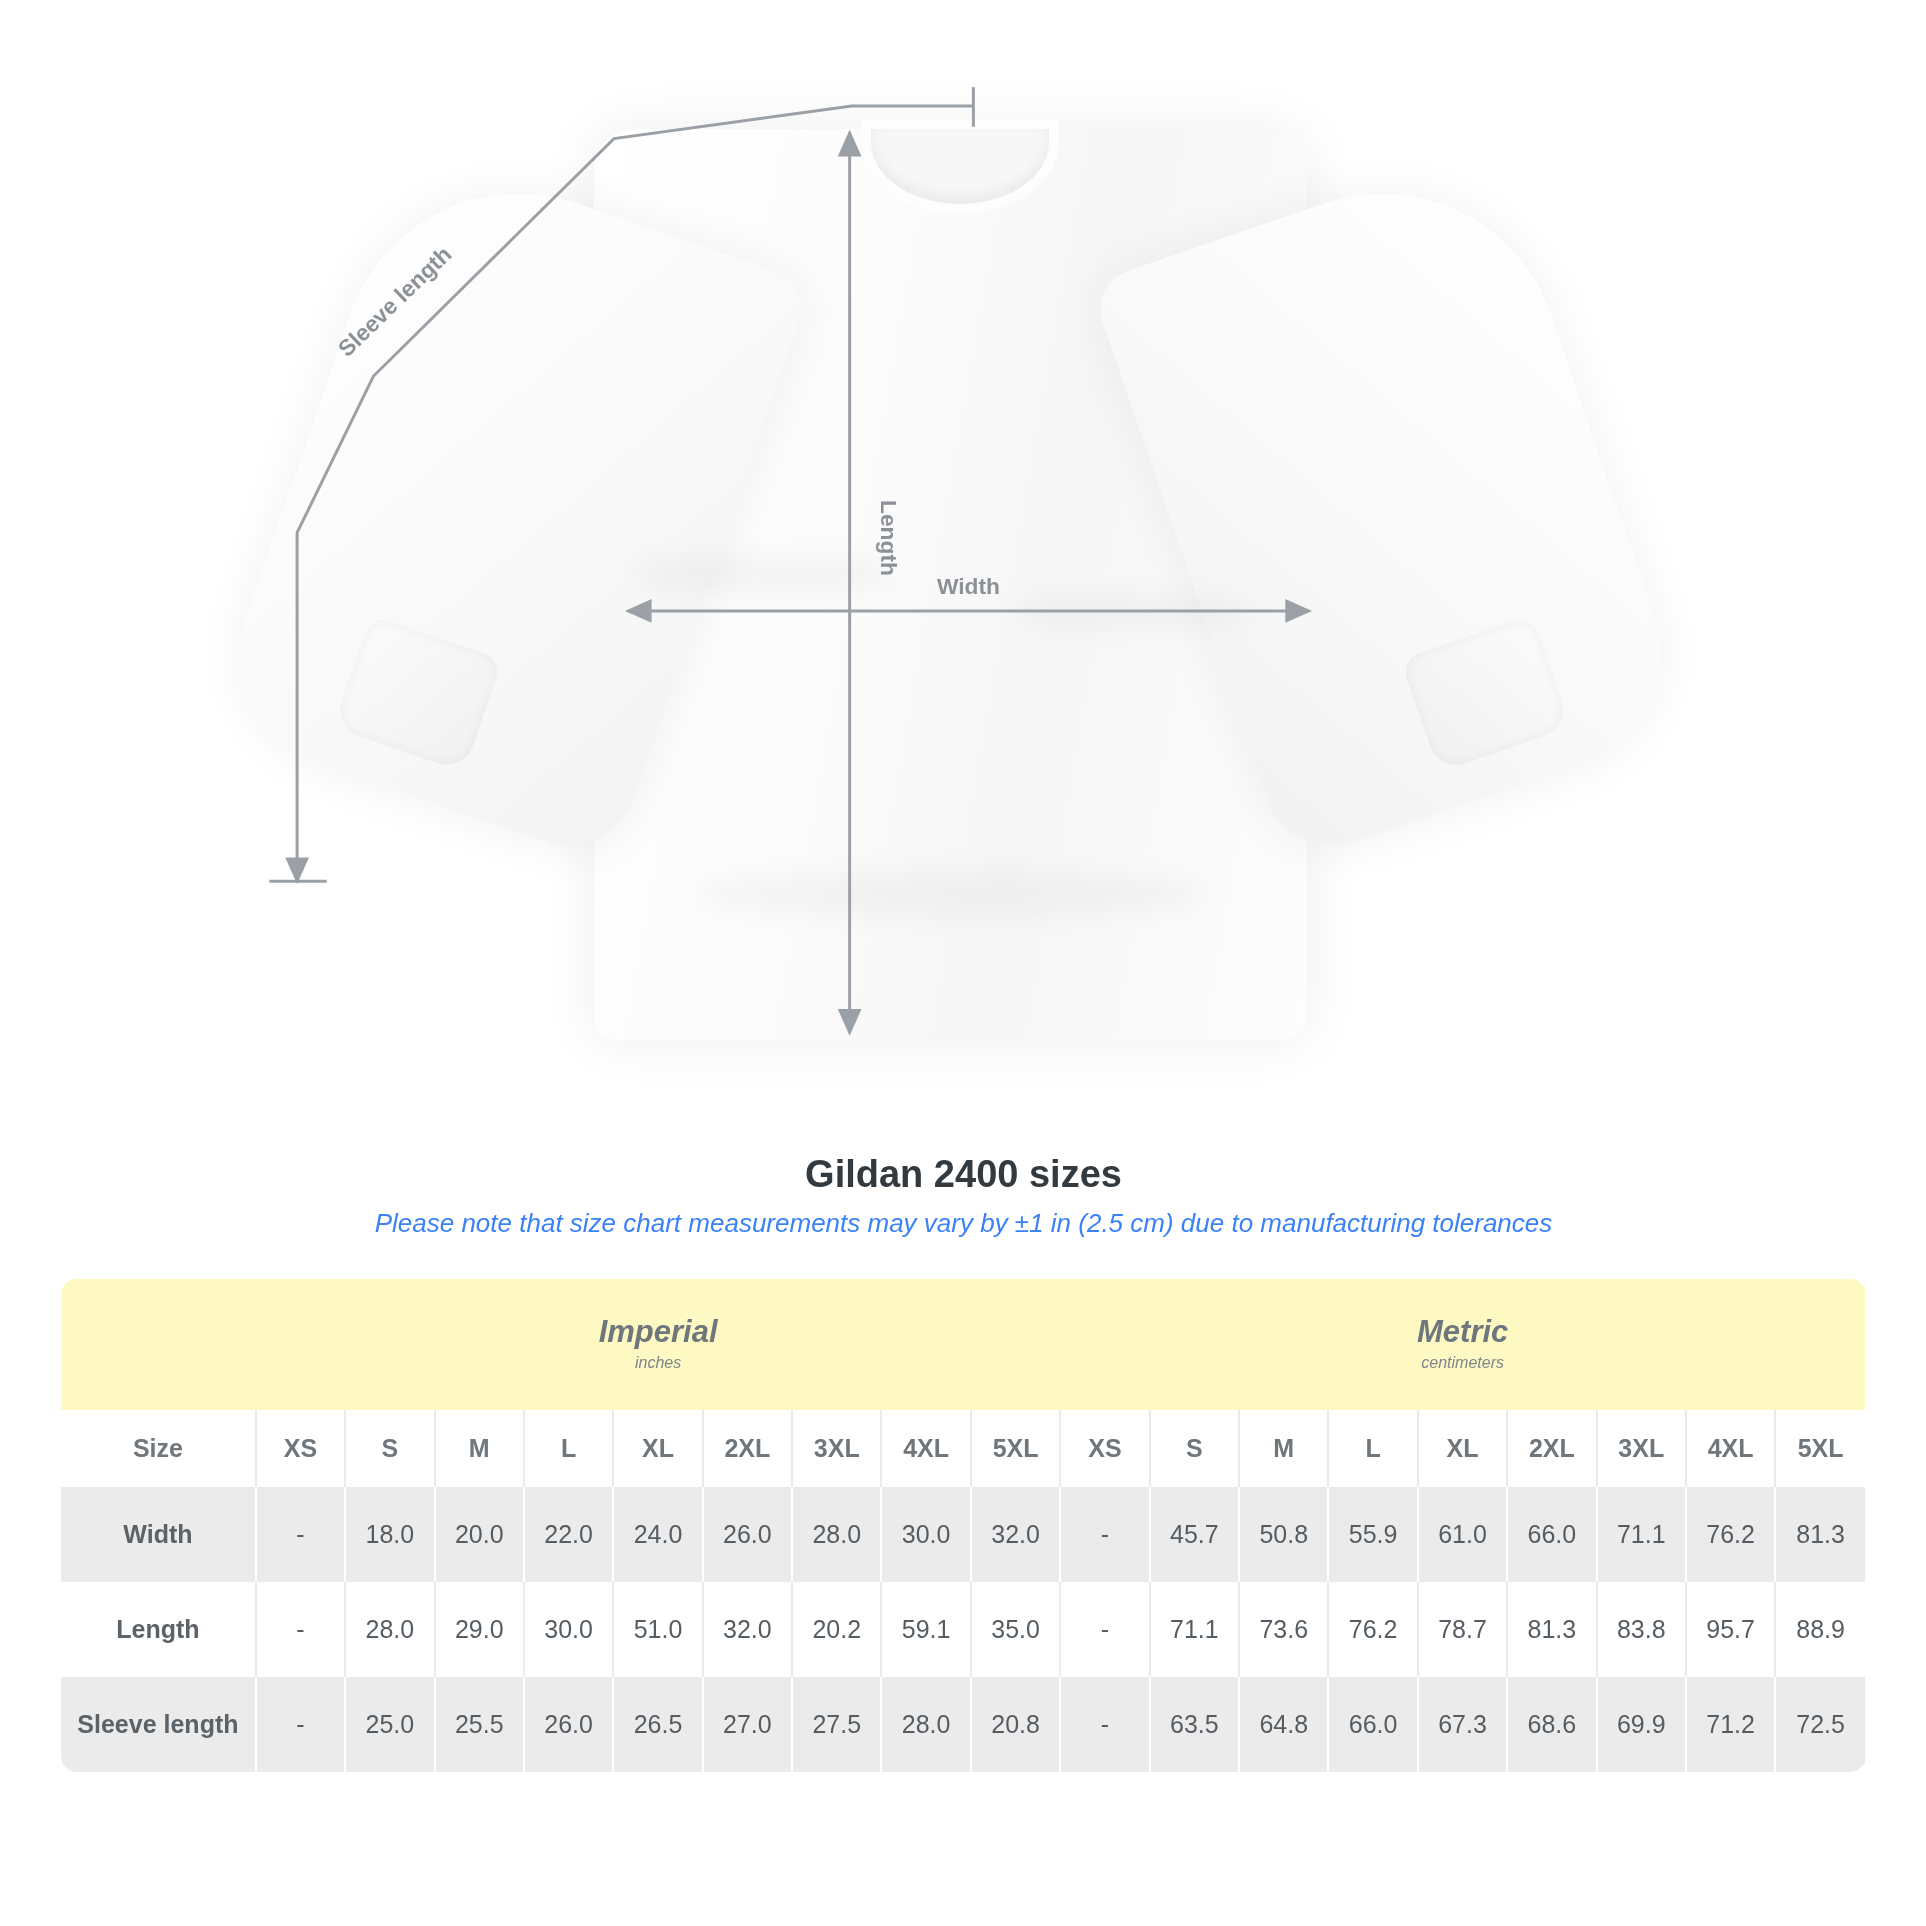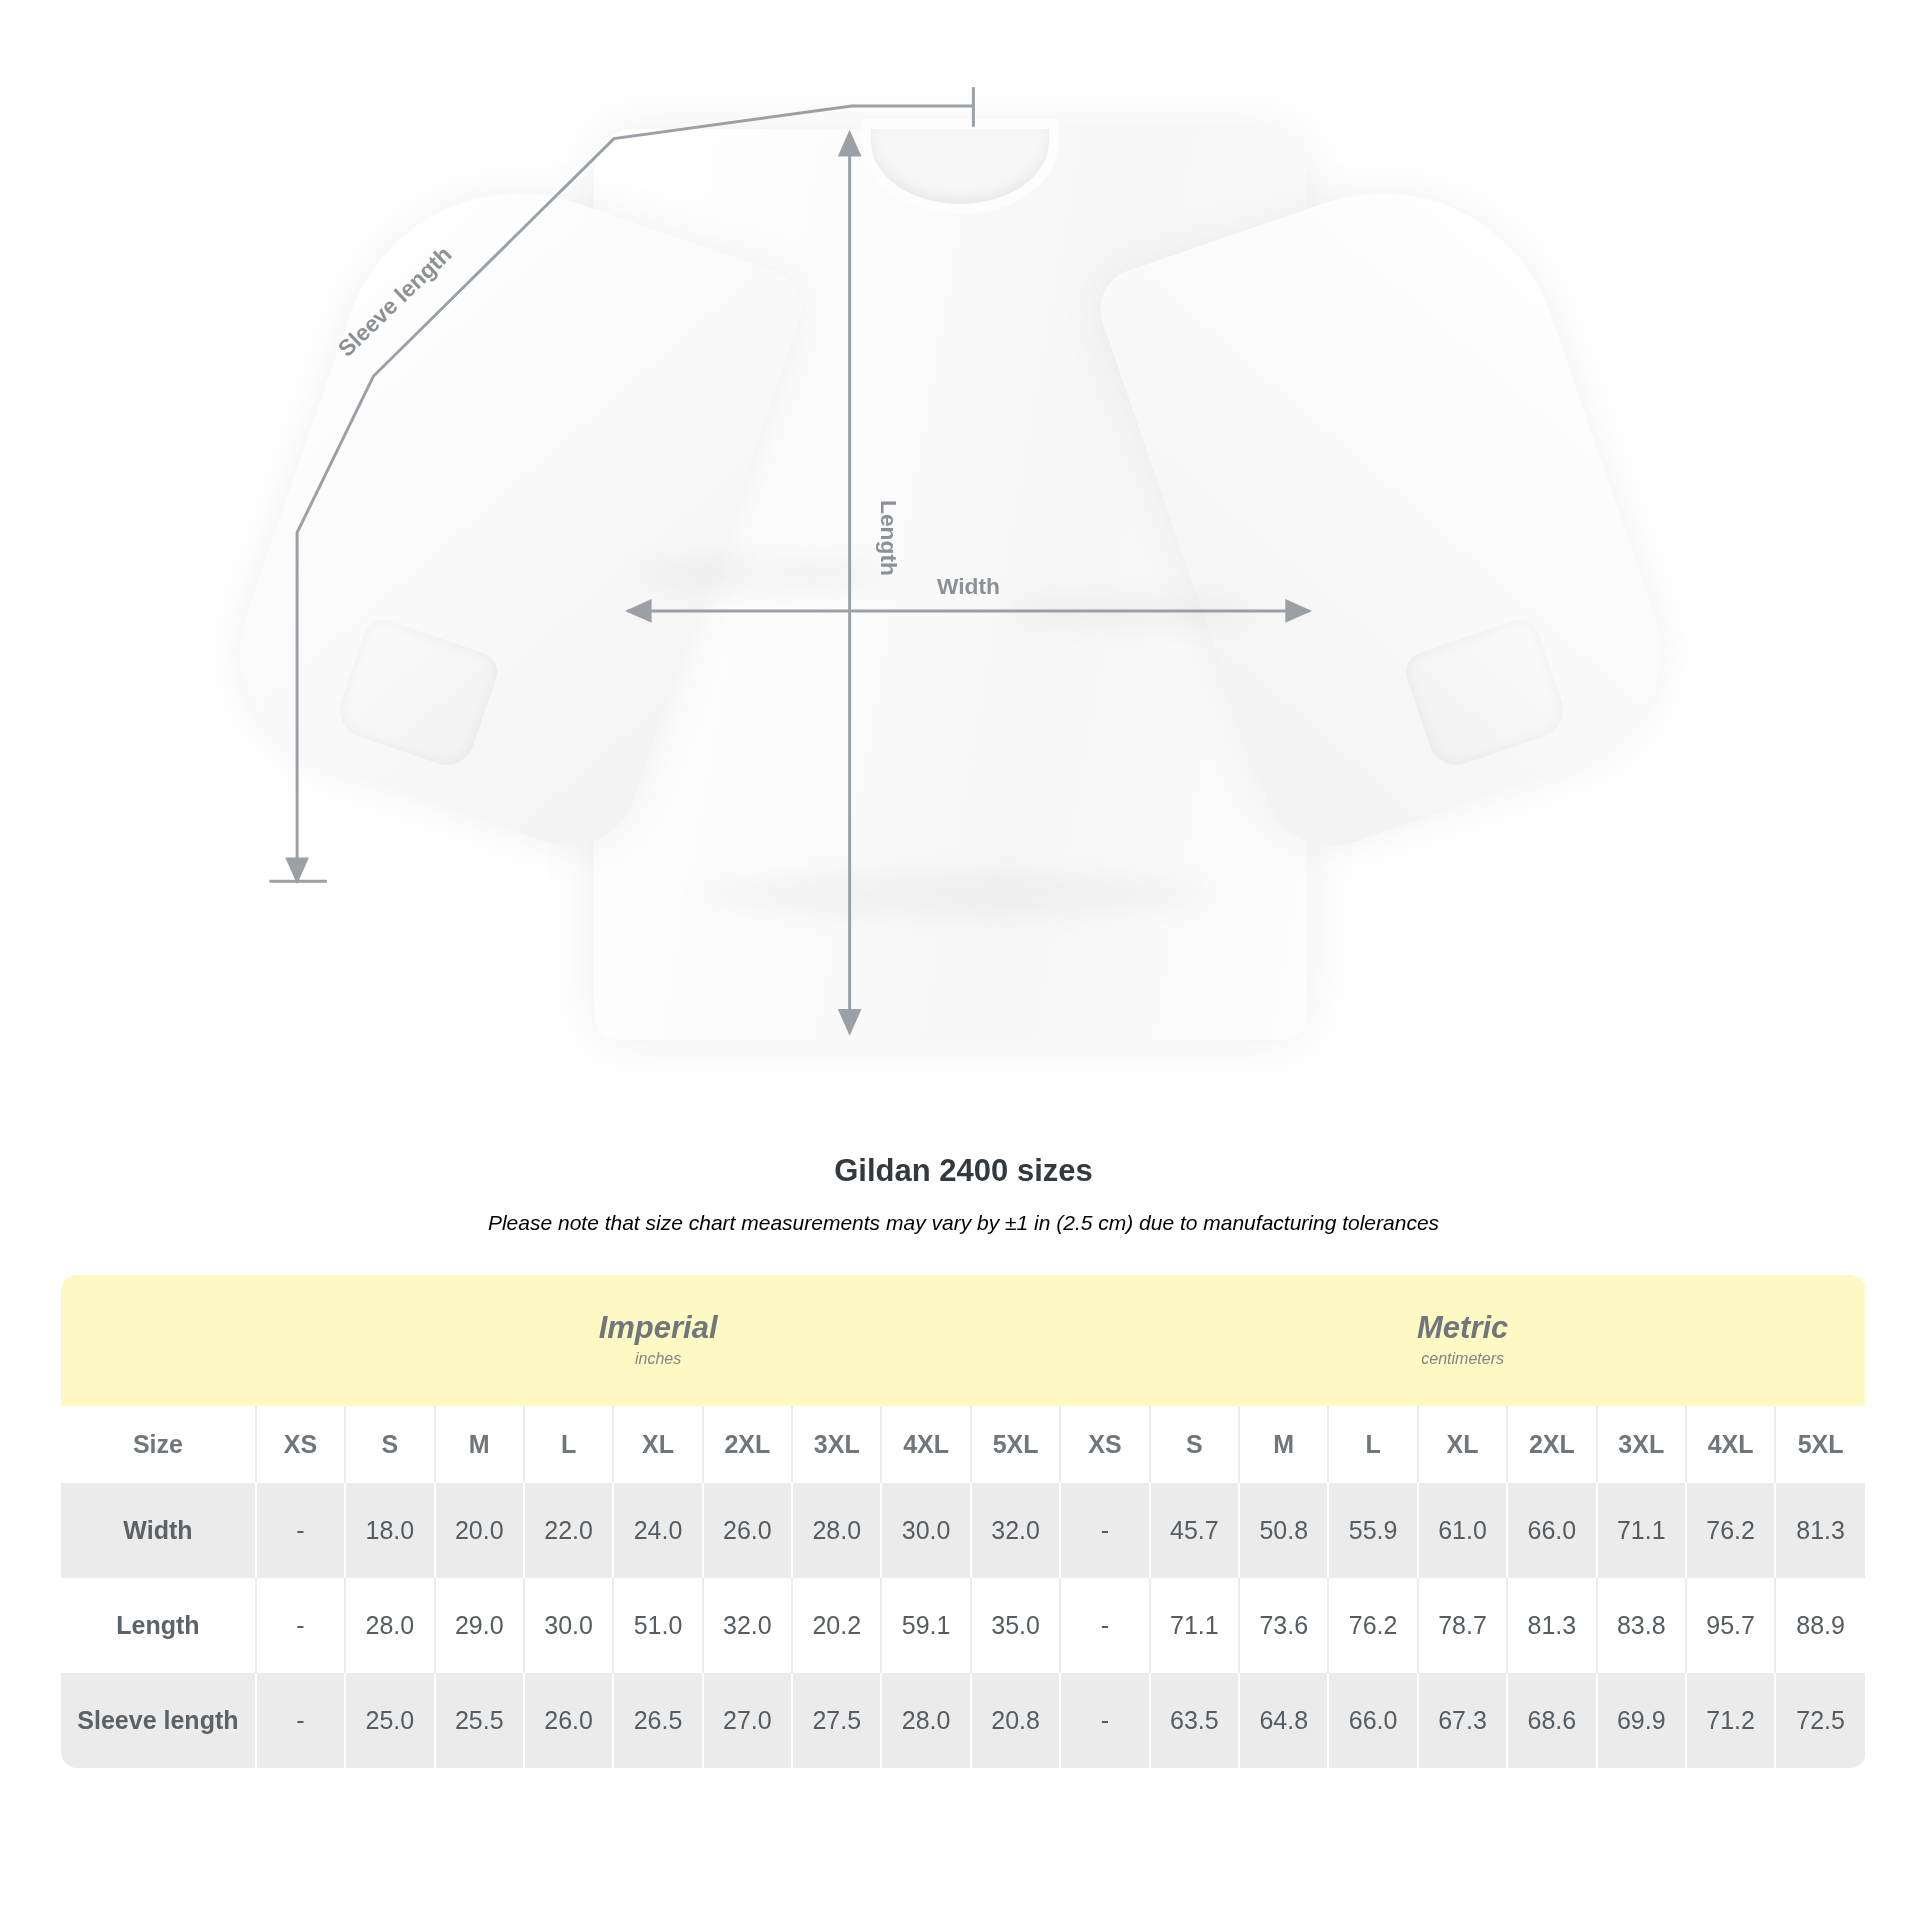--- a/index.html
+++ b/index.html
@@ -126,31 +126,31 @@
   .dim-label {
     fill: #8b9196;
     font-family: "Liberation Sans", sans-serif;
     font-size: 23px;
     font-weight: bold;
   }
 
   
   .chart-title {
     text-align: center;
-    font-size: 31px;
+    font-size: 38px;
     font-weight: bold;
     color: #333a3f;
     margin-top: 44px;
   }
   .chart-note {
     text-align: center;
-    font-size: 21px;
+    font-size: 26px;
     font-style: italic;
-    color: #000000;
-    margin-top: 22px;
+    color: #3b82f6;
+    margin-top: 12px;
   }
 
   
   .table-wrap {
     margin: 40px 61px 0 61px;
     border-radius: 16px;
     overflow: hidden;
   }
   table.size-table {
     width: 1804px;

